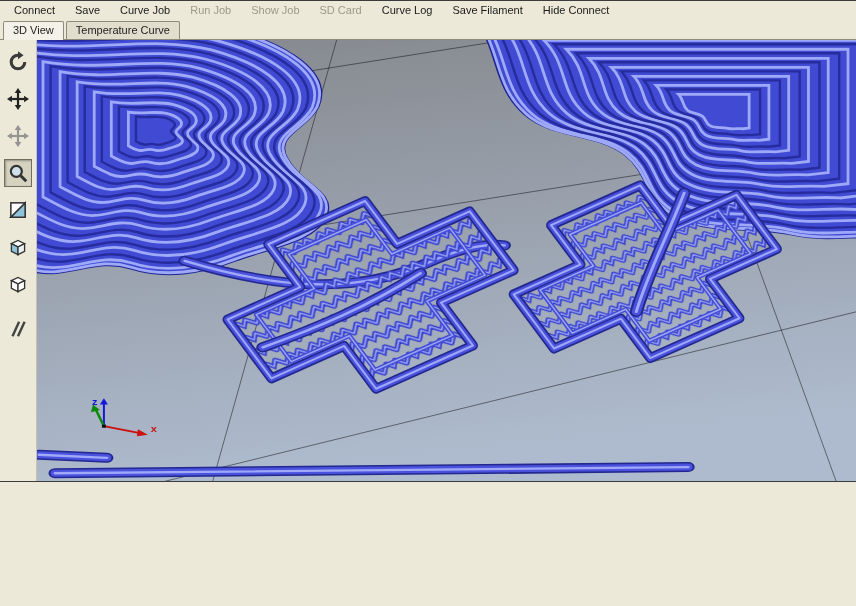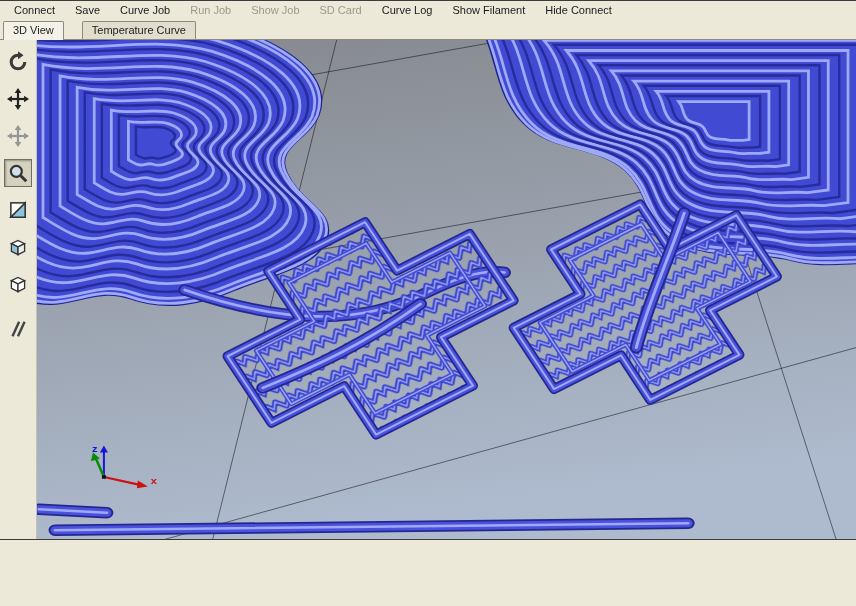--- a/index.html
+++ b/index.html
@@ -1,32 +1,32 @@
 <!DOCTYPE html>
 <html><head>
 <meta charset="utf-8">
 <style>
   html,body{margin:0;padding:0;}
   body{
     width:856px;height:606px;overflow:hidden;
     font-family:"Liberation Sans",sans-serif;
     background:#ece9d8;
   }
-  .app{width:856px;height:540px;display:flex;flex-direction:column;box-sizing:border-box;
+  .app{width:856px;height:482px;display:flex;flex-direction:column;box-sizing:border-box;
        border-top:1px solid #3c3c3c;border-bottom:1px solid #3c3c3c;}
   
   .menubar{height:18px;flex:0 0 18px;display:flex;align-items:center;background:#ece9d8;
            font-size:11px;color:#1a1a1a;padding:0 4px;}
   .menu-item{padding:2px 10px 3px;white-space:nowrap;cursor:default;}
   .menu-item.disabled{color:#9d998b;}
   
   .tabbar{height:20px;flex:0 0 20px;display:flex;align-items:flex-end;background:#ece9d8;
           border-bottom:1px solid #8e8a7e;padding-left:3px;font-size:11px;}
   .tab{padding:2px 9px 3px;background:#e2decd;border:1px solid #8e8a7e;border-bottom:none;
-       border-radius:2px 2px 0 0;margin-right:18px;color:#222;cursor:default;}
+       border-radius:2px 2px 0 0;margin-right:2px;color:#222;cursor:default;}
   .tab.active{background:#f4f2e8;margin-bottom:-1px;padding-bottom:4px;}
   
   .content{flex:1;display:flex;min-height:0;}
   .toolbar{width:36px;flex:0 0 36px;background:#ece9d8;border-right:1px solid #c6c2b2;
            display:flex;flex-direction:column;align-items:center;padding-top:8px;gap:9px;}
   .tool{width:28px;height:28px;display:flex;align-items:center;justify-content:center;
         background:transparent;border:1px solid transparent;padding:0;cursor:pointer;}
   .tool.pressed{background:#d6d2c0;border:1px solid #716d60;box-shadow:inset 1px 1px 2px rgba(0,0,0,.3);}
   .tool.gap{margin-top:8px;}
   .viewport{flex:1;position:relative;min-width:0;}
@@ -52,21 +52,21 @@
 <div class="app">
 
   <div class="menubar">
     <span class="menu-item">Connect</span>
     <span class="menu-item">Save</span>
     <span class="menu-item">Curve Job</span>
     <span class="menu-item disabled">Run Job</span>
     <span class="menu-item disabled">Show Job</span>
     <span class="menu-item disabled">SD Card</span>
     <span class="menu-item">Curve Log</span>
-    <span class="menu-item">Show Filament</span>
+    <span class="menu-item">Save Filament</span>
     <span class="menu-item">Hide Connect</span>
   </div>
 
   <div class="tabbar">
     <div class="tab active">
       <span>3D View</span>
     </div>
     <div class="tab">
       <span>Temperature Curve</span>
     </div>

